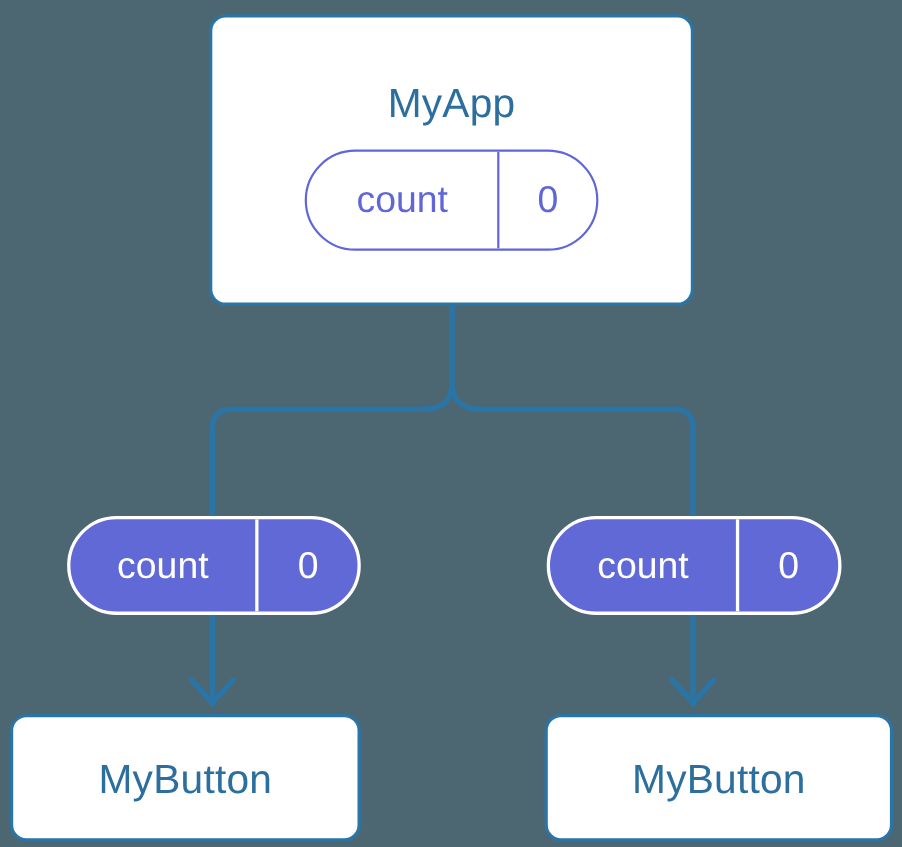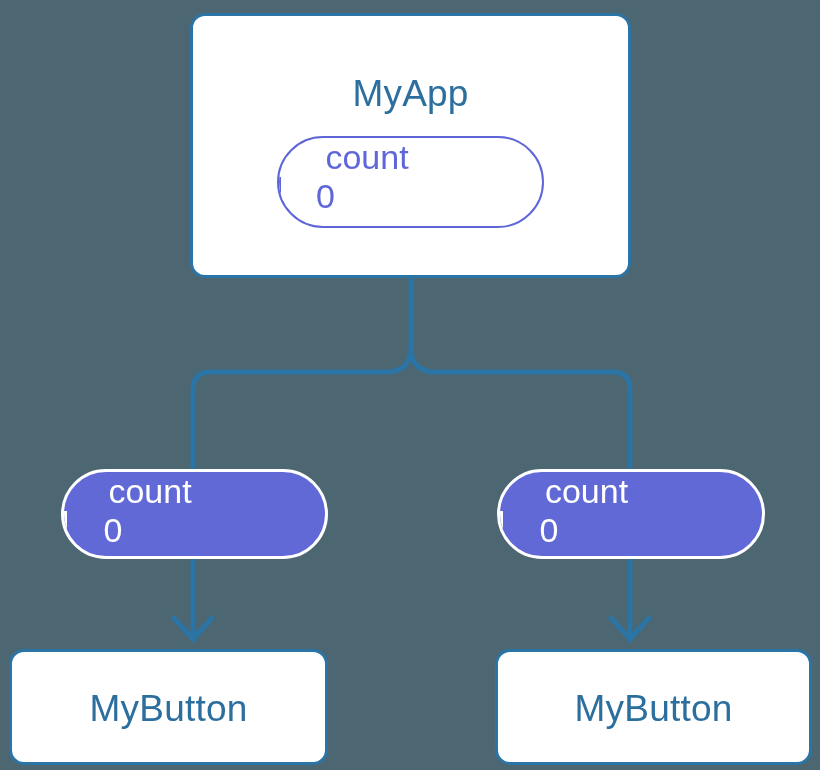--- a/index.html
+++ b/index.html
@@ -55,21 +55,20 @@
 
   
   .state-capsule {
     position: absolute;
     z-index: 3;
     display: flex;
     align-items: stretch;
     border-radius: 999px;
     box-sizing: border-box;
     overflow: hidden;
-    flex-direction: column;
   }
   .capsule-label,
   .capsule-value {
     display: flex;
     align-items: center;
     justify-content: center;
     font-size: 34px;
     font-weight: 400;
     box-sizing: border-box;
     white-space: nowrap;

